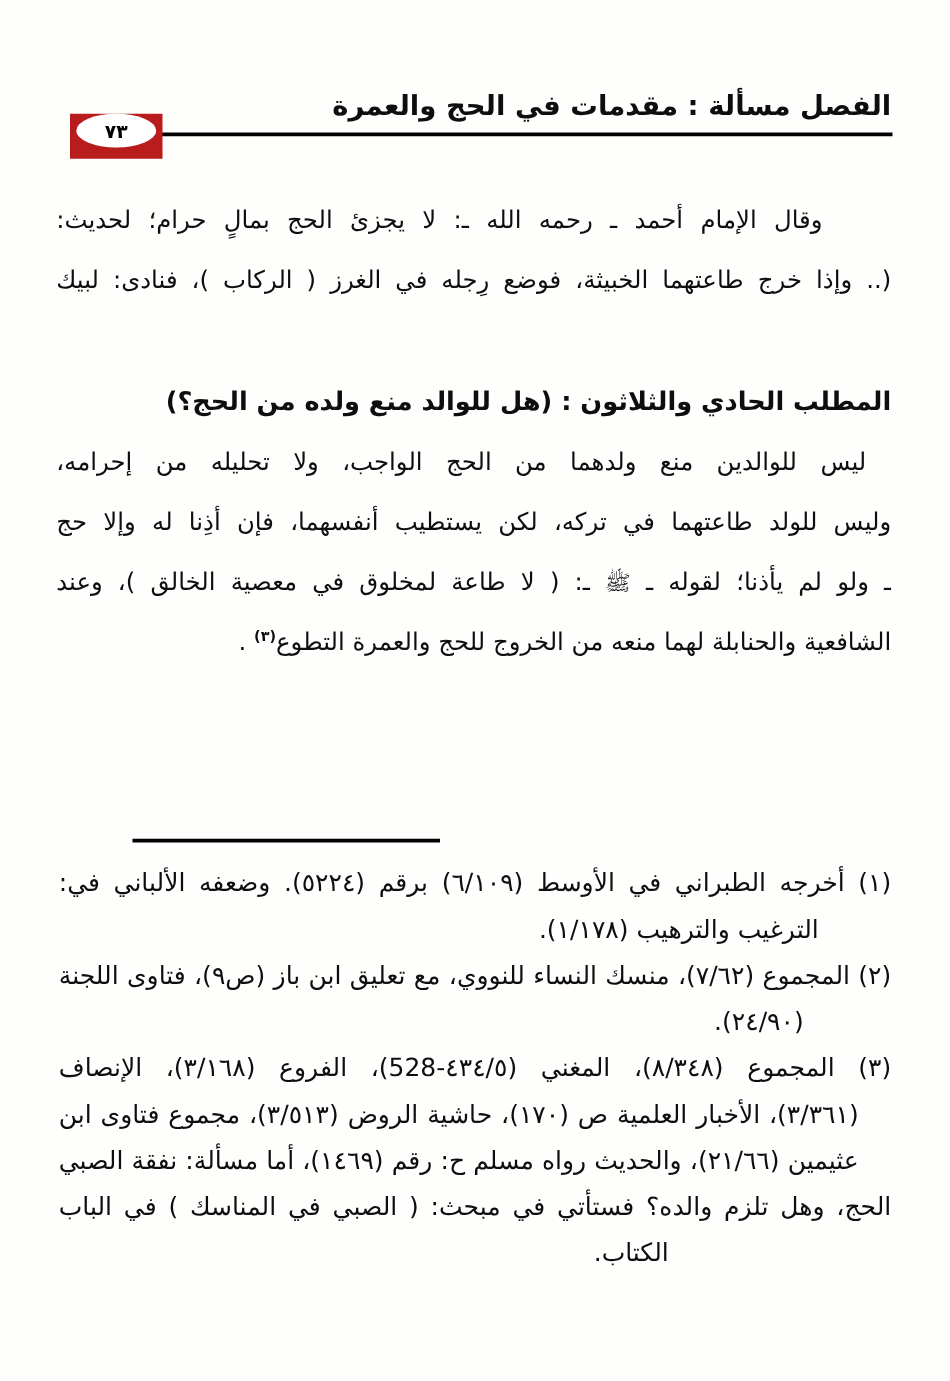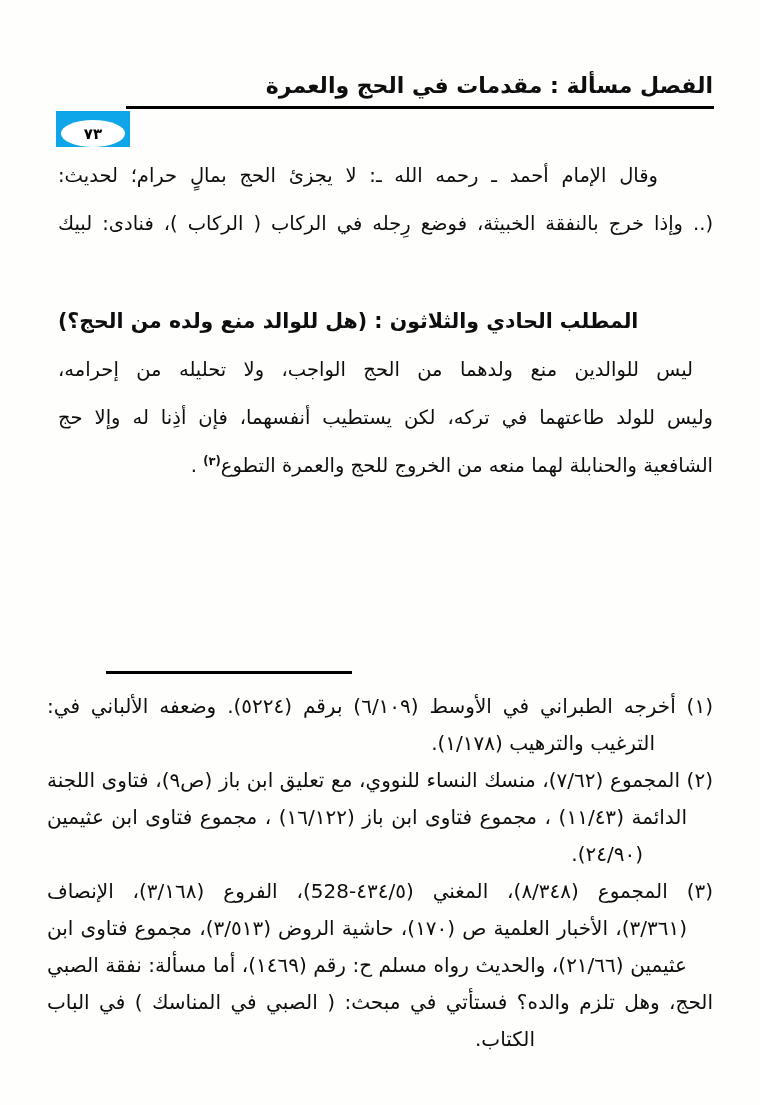--- a/index.html
+++ b/index.html
@@ -19,48 +19,48 @@
     position:absolute;top:66px;right:47px;left:47px;
     height:40px;line-height:40px;
     text-align:right;font-size:22px;font-weight:700;
   }
   .header-rule{
     position:absolute;top:106px;left:126px;right:46px;
     height:3px;background:#000;
   }
   .page-badge{
     position:absolute;top:91px;left:56px;width:74px;height:36px;
-    background:#0ea5e9;display:flex;align-items:flex-end;justify-content:center;margin-top:20px;
+    background:#b91c1c;display:flex;align-items:flex-start;justify-content:center;
   }
   .page-badge .oval{
     width:64px;height:27px;background:#fff;border-radius:50%;
     display:flex;align-items:center;justify-content:center;
     font-size:15px;font-weight:700;color:#000;
   }
   
   .body-block{
-    position:absolute;top:152px;right:47px;left:58px;
+    position:absolute;top:152px;right:47px;left:45px;
     font-size:19.5px;
   }
   .bline{
     height:48px;line-height:48px;overflow:hidden;
     text-align:justify;text-align-last:justify;
   }
   .bline.endline{text-align:right;text-align-last:right;}
   .bline.indent1{padding-right:55px;}
   .bline.indent2{padding-right:20px;}
   sup.fnref{font-size:11.5px;vertical-align:super;line-height:0;font-weight:700;}
   .verse{
     height:48px;line-height:48px;overflow:hidden;
     display:flex;flex-direction:row;justify-content:center;gap:42px;
     font-weight:700;text-align:center;
   }
   .section-heading{
     height:50px;line-height:50px;overflow:hidden;
-    text-align:left;font-weight:700;font-size:20.5px;
+    text-align:right;font-weight:700;font-size:20.5px;
   }
   
   .footnote-separator{
     position:absolute;top:671px;left:106px;width:246px;height:2.5px;background:#000;
   }
   .footnotes{
     position:absolute;top:688px;right:47px;left:47px;
     font-size:20px;
   }
   .fline{
@@ -80,39 +80,39 @@
 <div class="page">
 
   <div class="chapter-title">الفصل مسألة : مقدمات في الحج والعمرة</div>
   <div class="header-rule"></div>
   <div class="page-badge">
     <div class="oval">٧٣</div>
   </div>
 
   <div class="body-block">
     <div class="bline indent1">وقال الإمام أحمد ـ رحمه الله ـ: لا يجزئ الحج بمالٍ حرام؛ لحديث:</div>
-    <div class="bline">(.. وإذا خرج بالنفقة الخبيثة، فوضع رِجله في الركاب ( الركاب )، فنادى: لبيك</div>
+    <div class="bline">(.. وإذا خرج طاعتهما الخبيثة، فوضع رِجله في الغرز ( الركاب )، فنادى: لبيك</div>
 
     <div class="verse">
     </div>
 
     <div class="section-heading">المطلب الحادي والثلاثون : (هل للوالد منع ولده من الحج؟)</div>
 
     <div class="bline indent2">ليس للوالدين منع ولدهما من الحج الواجب، ولا تحليله من إحرامه،</div>
     <div class="bline">وليس للولد طاعتهما في تركه، لكن يستطيب أنفسهما، فإن أذِنا له وإلا حج</div>
+    <div class="bline"><span>ـ ولو لم يأذنا؛ لقوله ـ </span><span class="pbuh">ﷺ</span><span> ـ: ( لا طاعة لمخلوق في معصية الخالق )، وعند</span></div>
     <div class="bline endline"><span>الشافعية والحنابلة لهما منعه من الخروج للحج والعمرة التطوع</span><sup class="fnref">(٣)</sup><span> .</span></div>
   </div>
 
   <div class="footnote-separator"></div>
 
   <div class="footnotes">
     <div class="fline">(١) أخرجه الطبراني في الأوسط (٦/١٠٩) برقم (٥٢٢٤). وضعفه الألباني في: ضعيف</div>
     <div class="fline endline hang-md">الترغيب والترهيب (١/١٧٨).</div>
     <div class="fline">(٢) المجموع (٧/٦٢)، منسك النساء للنووي، مع تعليق ابن باز (ص٩)، فتاوى اللجنة</div>
-    <div class="fline hang-sm">الدائمة (١١/٤٣) ، مجموع فتاوى ابن باز (١٦/١٢٢) ، مجموع فتاوى ابن عثيمين</div>
     <div class="fline endline hang-lg">(٢٤/٩٠).</div>
     <div class="fline">(٣) المجموع (٨/٣٤٨)، المغني (٥/⁦528-٤٣٤⁩)، الفروع (٣/١٦٨)، الإنصاف</div>
     <div class="fline hang-sm">(٣/٣٦١)، الأخبار العلمية ص (١٧٠)، حاشية الروض (٣/٥١٣)، مجموع فتاوى ابن</div>
     <div class="fline hang-sm">عثيمين (٢١/٦٦)، والحديث رواه مسلم ح: رقم (١٤٦٩)، أما مسألة: نفقة الصبي في</div>
     <div class="fline">الحج، وهل تلزم والده؟ فستأتي في مبحث: ( الصبي في المناسك ) في الباب الثاني من هذا</div>
     <div class="fline endline hang-xl">الكتاب.</div>
   </div>
 
 </div>
 

